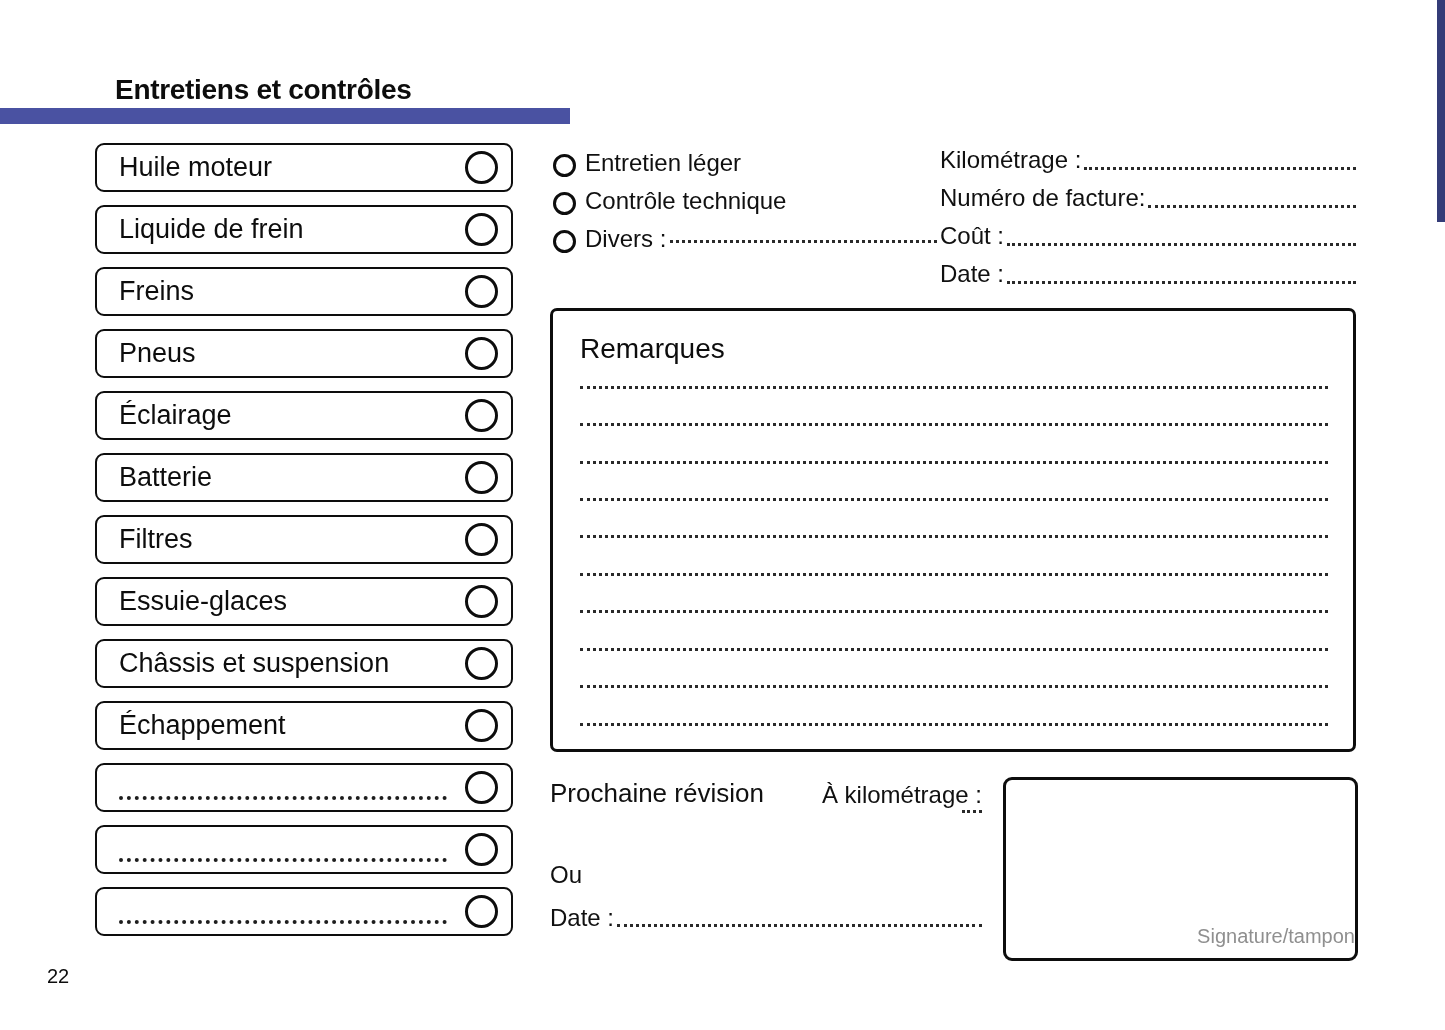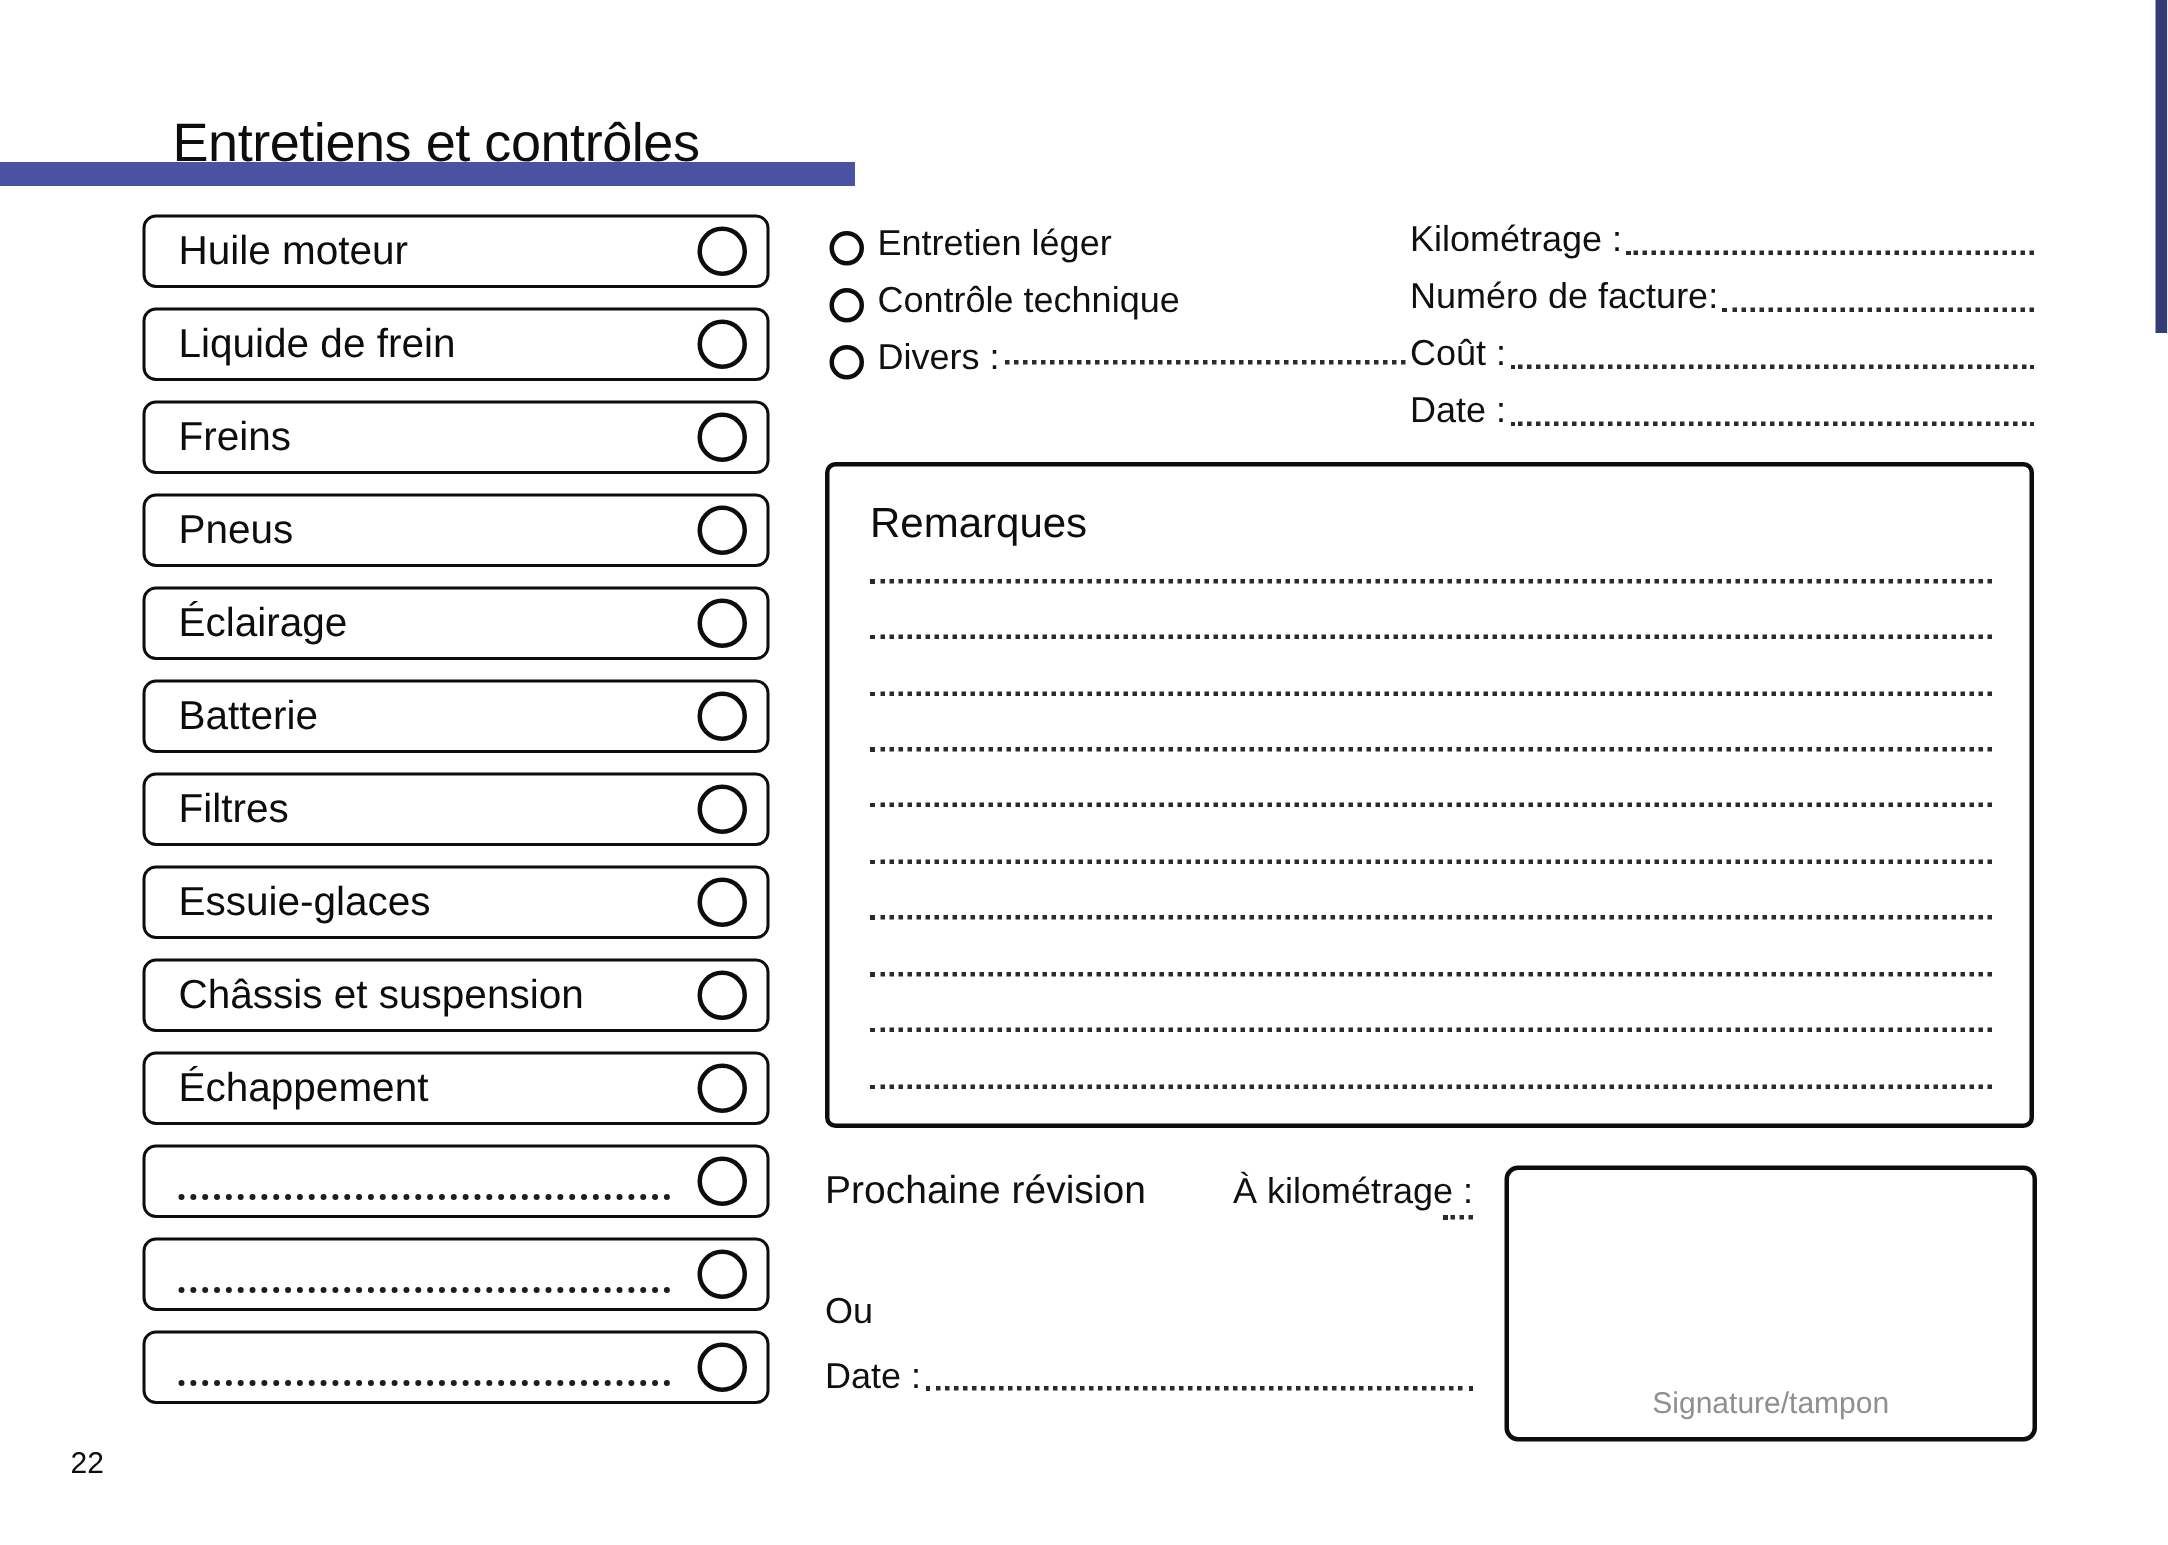--- a/index.html
+++ b/index.html
@@ -3,21 +3,21 @@
 <meta charset="utf-8">
 <style>
   * { margin:0; padding:0; box-sizing:border-box; }
   html,body { background:#fff; }
   .page {
     position:relative; width:1445px; height:1030px; background:#ffffff;
     font-family:"Liberation Sans", sans-serif; color:#101010; overflow:hidden;
   }
   
   .page-title {
-    position:absolute; left:115px; top:74px; font-size:36px; font-weight:normal;
+    position:absolute; left:115px; top:74px; font-size:28px; font-weight:bold;
     letter-spacing:-0.3px; color:#0d0d0d;
   }
   .accent-bar { position:absolute; left:0; top:108px; width:570px; height:16px; background:#4a52a2; }
   .edge-tab   { position:absolute; left:1437px; top:0; width:8px; height:222px; background:#343c78; }
 
   
   .check-box {
     position:absolute; left:95px; width:418px; height:49px;
     border:2.5px solid #0d0d0d; border-radius:9px; background:#fff;
     display:flex; align-items:center; justify-content:space-between;
@@ -66,21 +66,21 @@
   .next-label { font-size:24px; white-space:nowrap; line-height:1.05; }
   .next-row .leader { margin-bottom:3px; margin-left:3px; }
   .or-label { position:absolute; left:550px; top:861px; font-size:24px; }
 
   
   .signature-box {
     position:absolute; left:1003px; top:777px; width:355px; height:184px;
     border:3px solid #0d0d0d; border-radius:9px; background:#fff;
   }
   .signature-label {
-    position:absolute; left:0; right:0; bottom:10px; text-align:center;
+    position:absolute; left:0; right:0; bottom:10px; text-align:right;
     font-size:20px; color:#8f8f8f;
   }
 
   .page-number { position:absolute; left:47px; top:965px; font-size:20px; color:#0d0d0d; }
 </style>
 </head>
 <body>
 
 <div class="page">
 

